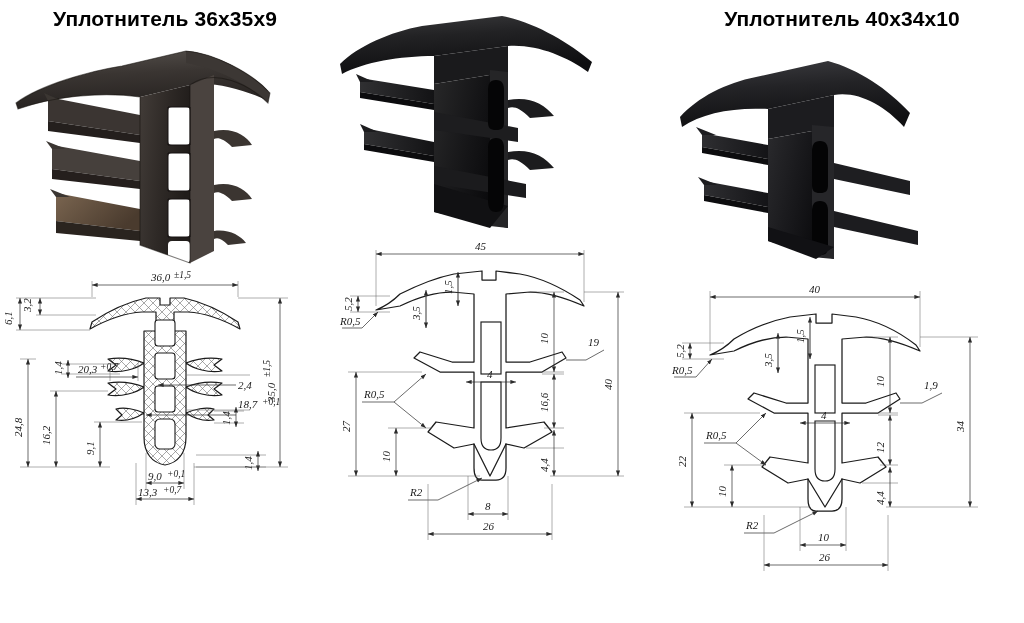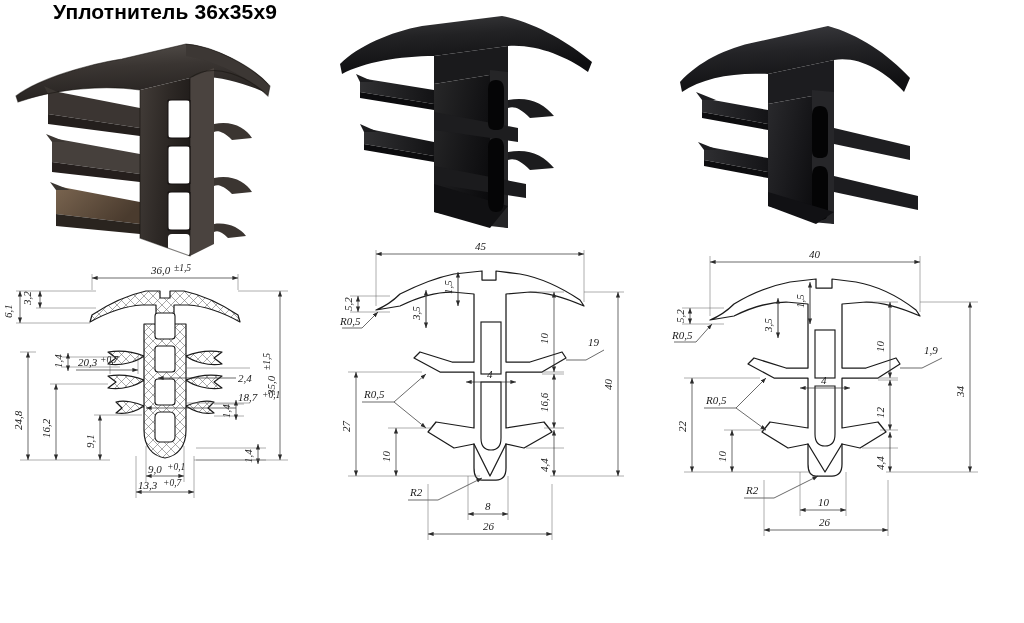--- a/index.html
+++ b/index.html
@@ -29,20 +29,21 @@
   .panel-1 { width: 330px; }
   .panel-2 { width: 330px; }
   .panel-3 { width: 364px; }
 
   .panel-title {
     text-align: center;
     font-weight: bold;
     font-size: 21px;
     color: #000000;
     letter-spacing: 0.1px;
+    padding-top: 7px;
     height: 28px;
     line-height: 24px;
     white-space: nowrap;
   }
   .photo-wrap {
     height: 232px;
     position: relative;
     overflow: hidden;
   }
   .photo-wrap svg, .draw-wrap svg {
@@ -509,20 +510,21 @@
           <line class="extline" x1="98" y1="252" x2="98" y2="308"></line>
           <line class="extline" x1="222" y1="252" x2="222" y2="308"></line>
           <line class="dimline" x1="98" y1="302" x2="222" y2="302" marker-start="url(#ar1b)" marker-end="url(#ar1)"></line>
           <text class="dim-text" x="153" y="298">26</text>
         </g>
       </svg>
     </div>
   </div>
 
   <div class="panel panel-3">
+    <div class="panel-title">Уплотнитель 40x34x10</div>
 
     <div class="photo-wrap">
       <svg width="364" height="232" viewBox="0 0 364 232">
         <defs>
           <linearGradient id="p3top" x1="0" y1="0" x2="0.2" y2="1">
             <stop offset="0" stop-color="#3c3c40"></stop>
             <stop offset="0.45" stop-color="#232326"></stop>
             <stop offset="1" stop-color="#101012"></stop>
           </linearGradient>
           <linearGradient id="p3face" x1="0" y1="0" x2="1" y2="0.4">

